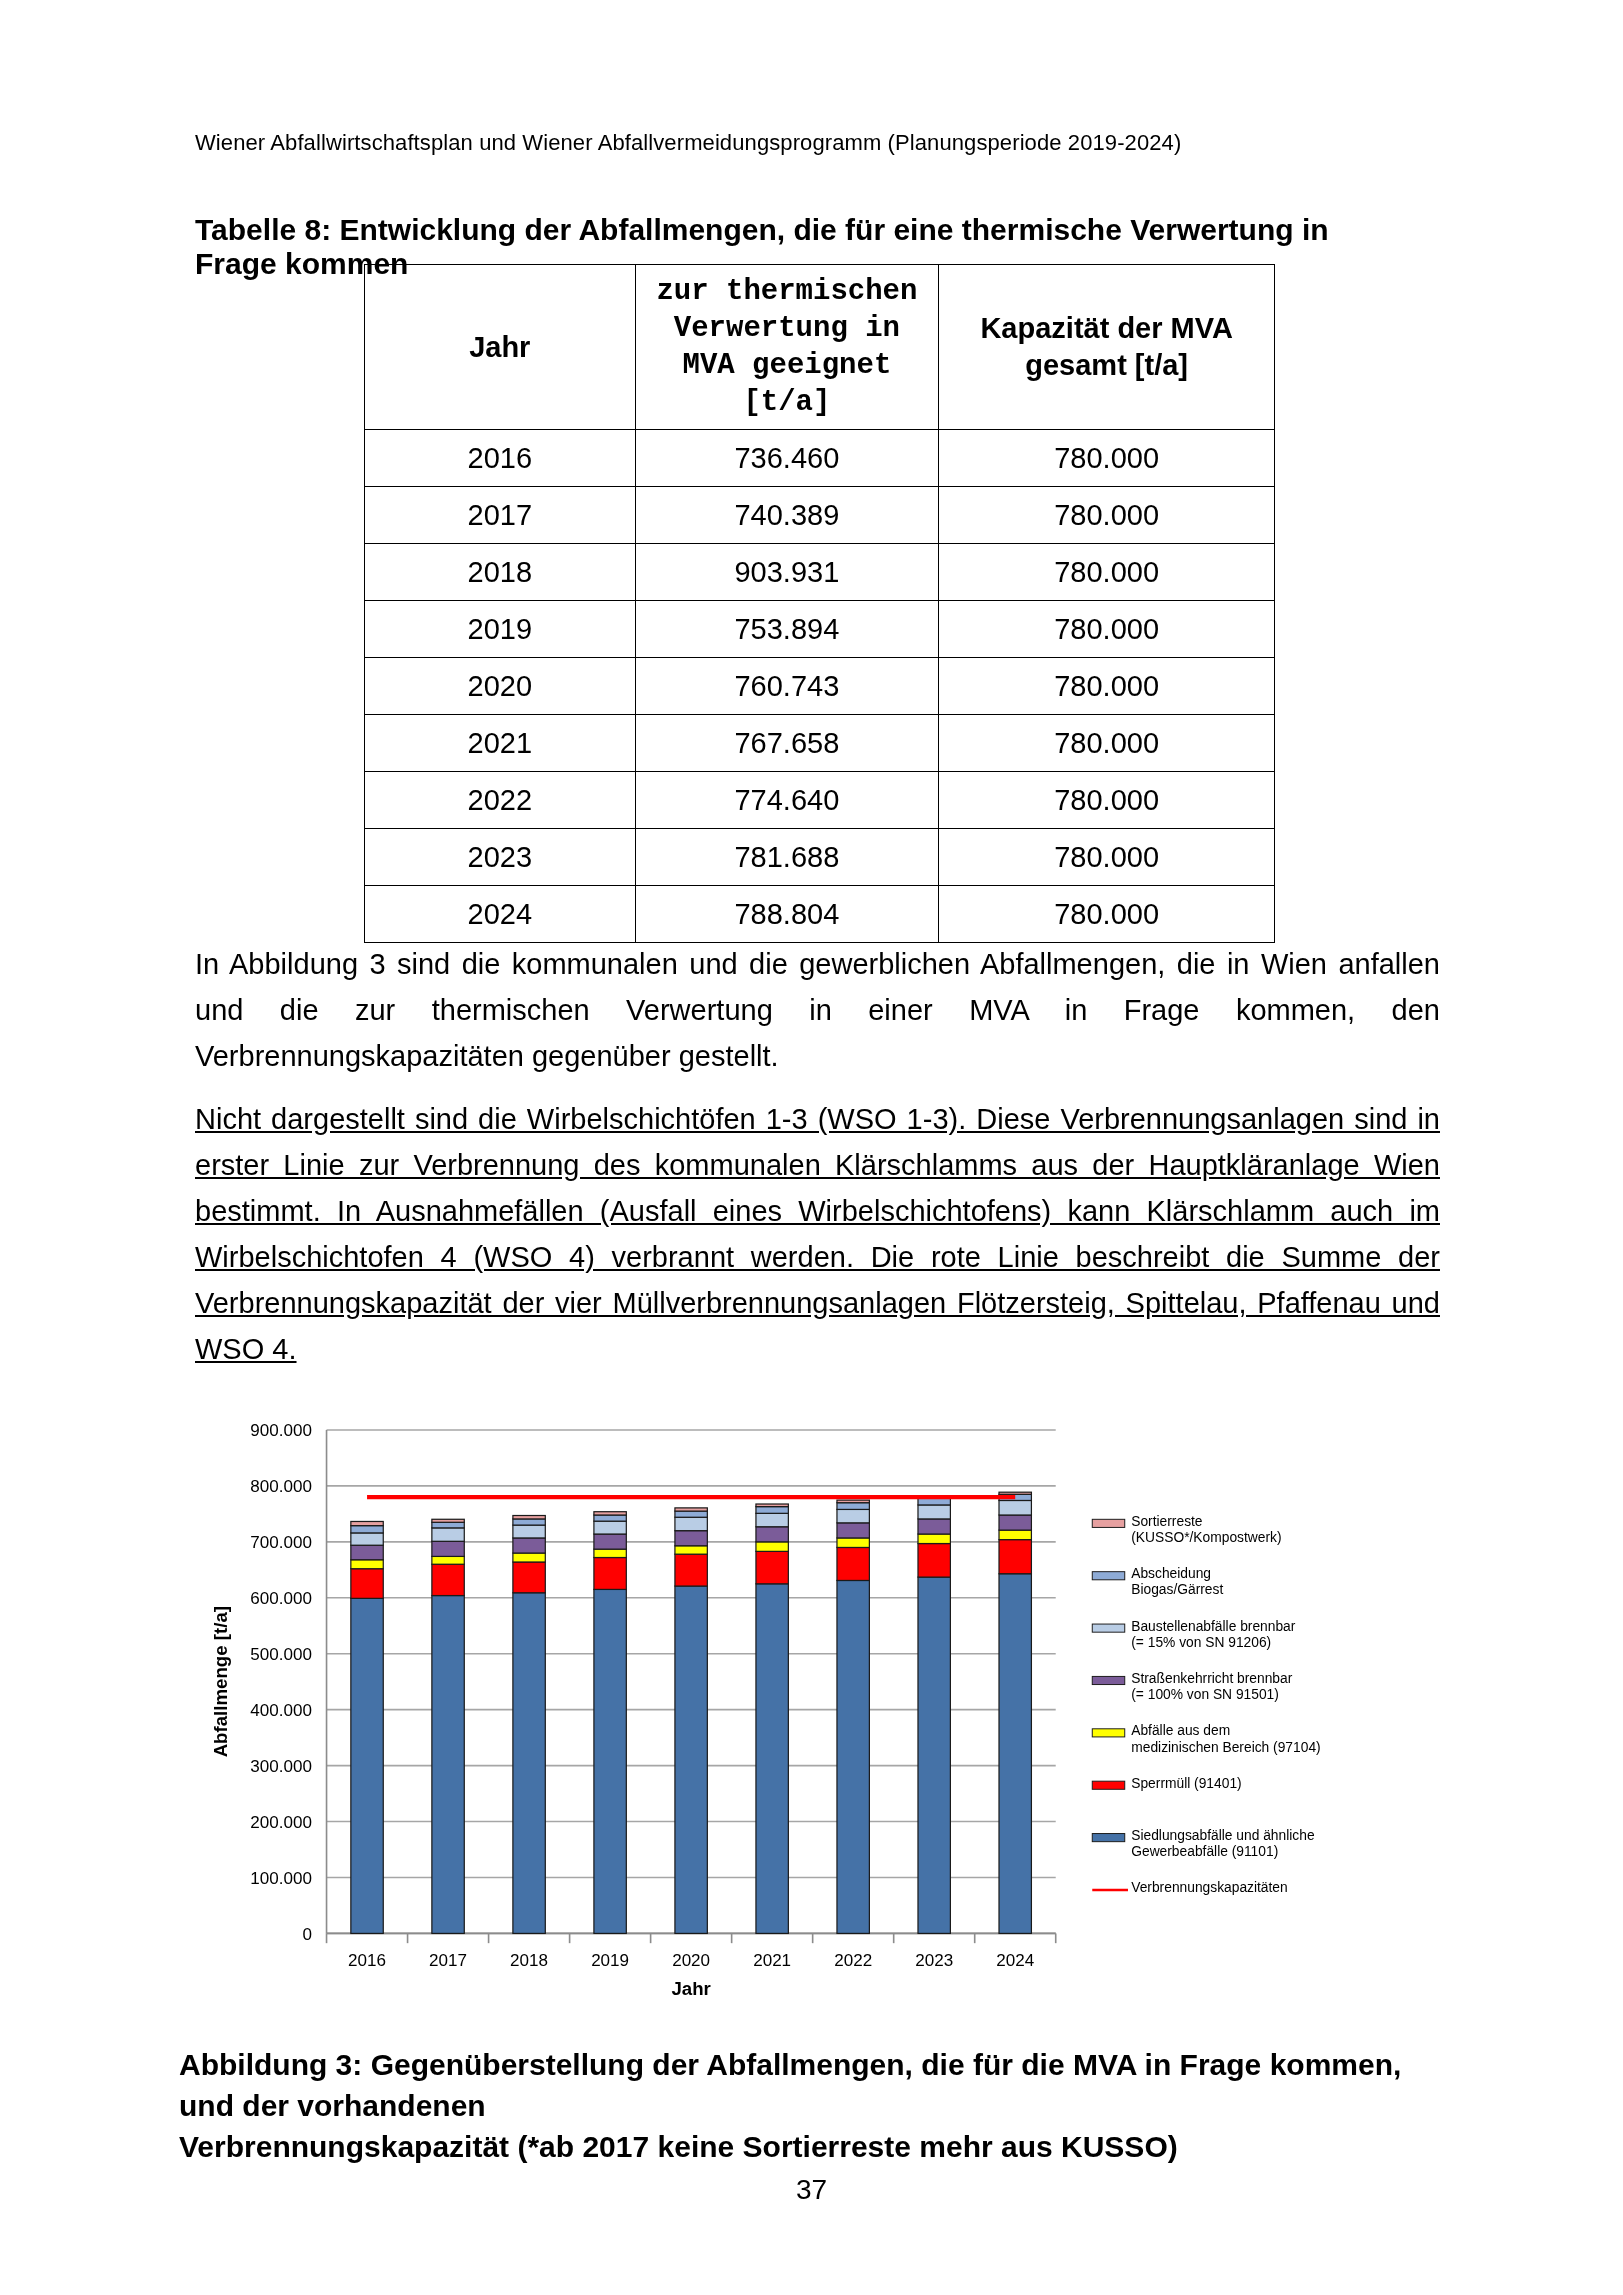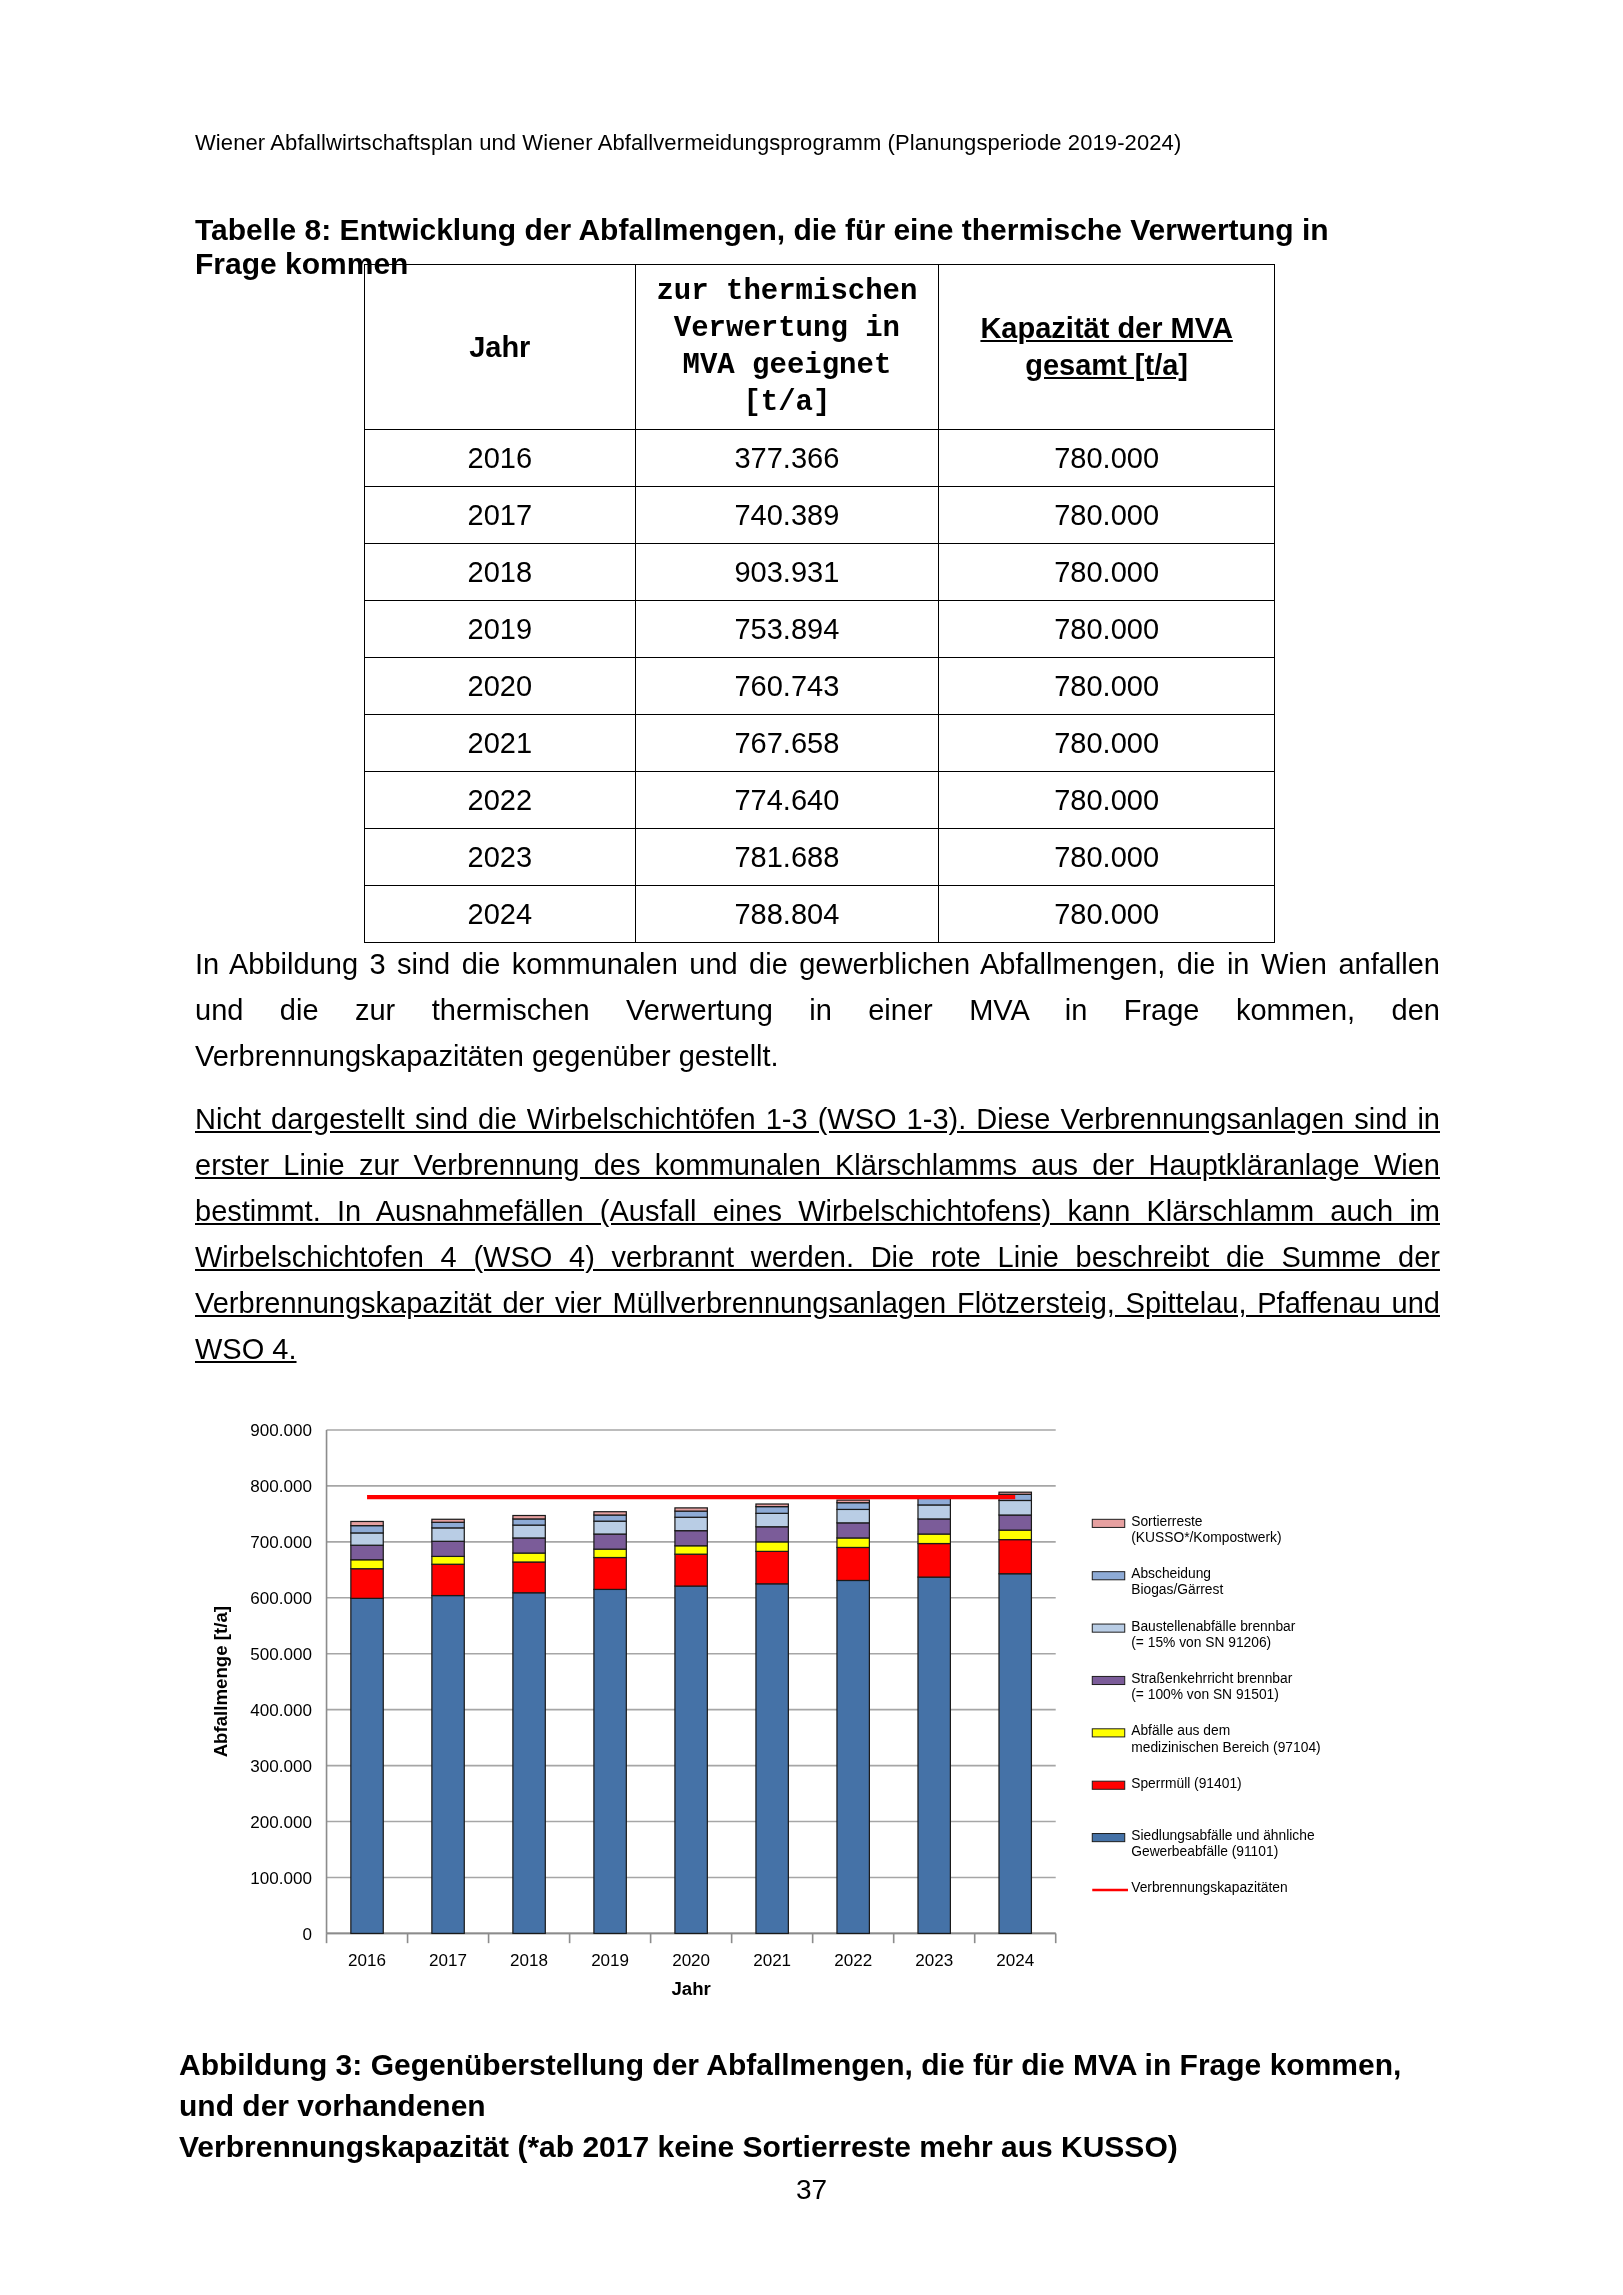--- a/index.html
+++ b/index.html
@@ -34,27 +34,27 @@
   <table class="data">
     <colgroup>
         <col class="c1">
         <col class="c2">
         <col class="c3">
       </colgroup>
     <thead>
       <tr>
         <th>Jahr</th>
         <th style="padding:0 11.4px;font-family:Liberation Mono, monospace;">zur thermischen Verwertung in MVA geeignet [t/a]</th>
-        <th style="padding:12px 32px;text-decoration:underline;">Kapazität der MVA gesamt [t/a]</th>
+        <th style="padding:12px 32px;">Kapazität der MVA gesamt [t/a]</th>
       </tr>
     </thead>
     <tbody id="table-body">
         <tr>
           <td>2016</td>
-          <td>377.366</td>
+          <td>736.460</td>
           <td>780.000</td>
         </tr>
         <tr>
           <td>2017</td>
           <td>740.389</td>
           <td>780.000</td>
         </tr>
         <tr>
           <td>2018</td>
           <td>903.931</td>

